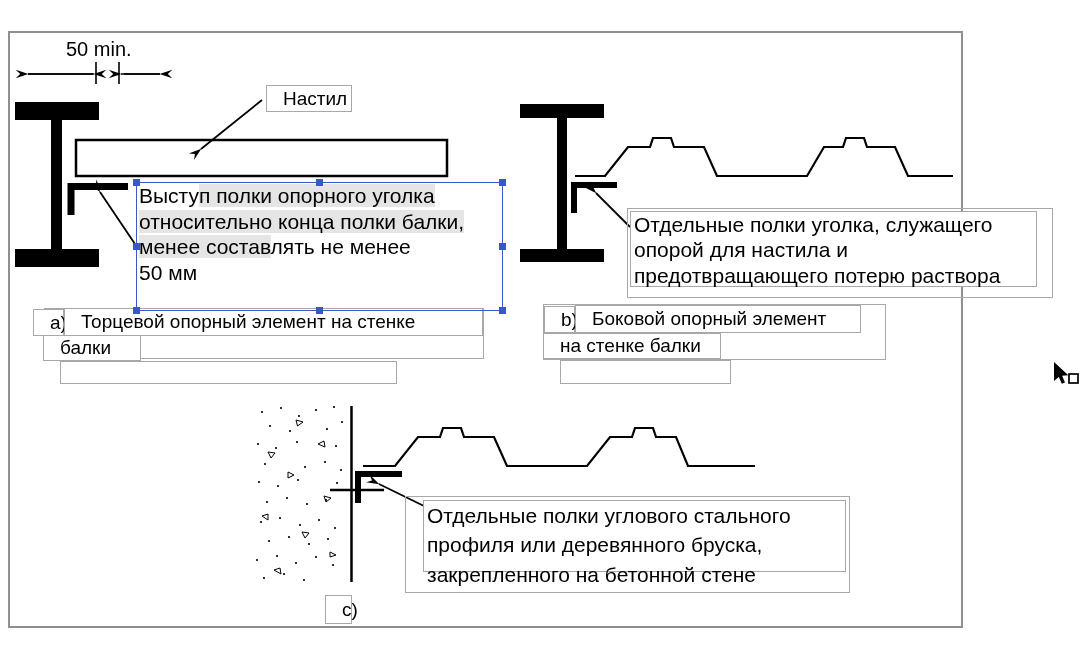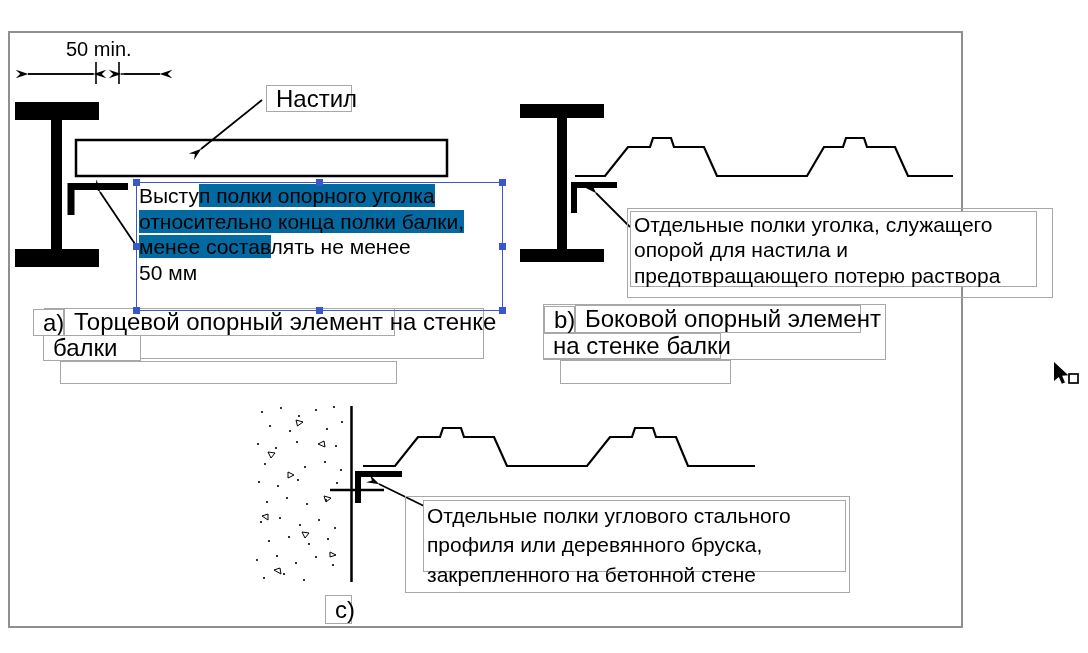--- a/index.html
+++ b/index.html
@@ -4,34 +4,34 @@
 <style>
   html,body{margin:0;padding:0}
   body{
     width:1088px;height:653px;position:relative;background:#ffffff;
     font-family:"Liberation Sans","DejaVu Sans",sans-serif;color:#000;overflow:hidden;
   }
   .stage{position:absolute;left:0;top:4px;width:1088px;height:653px}
   svg.art{position:absolute;left:0;top:0;z-index:1}
   .gbox{position:absolute;border:1px solid #a8a8a8;box-sizing:border-box;z-index:10}
   .wbox{background:#ffffff}
-  .txt{font-size:24px;line-height:26px;white-space:nowrap;padding-left:9px}
+  .txt{font-size:19px;line-height:26px;white-space:nowrap;padding-left:16px}
   .lbl{position:absolute;z-index:10;white-space:nowrap}
   .dim-label{left:66px;top:34px;font-size:20px;z-index:10}
   
   .ann-line{font-size:21px;line-height:25.3px;white-space:nowrap;padding-left:3px}
   .ann-line-c{font-size:21px;line-height:29.3px;white-space:nowrap;padding-left:3px}
   
   .selwrap{
     position:absolute;left:136px;top:178px;width:367px;height:129px;
     border:1px solid #3a57c8;box-sizing:border-box;z-index:30;
   }
   .tline{height:25.7px;line-height:25.7px;font-size:21px;white-space:nowrap;padding-left:2px}
   .seg{background:transparent}
-  .seg.hl{background:#0369a1}
+  .seg.hl{background:#e5e5e5}
   .handle{position:absolute;width:7px;height:7px;background:#3a57c8;z-index:45}
   .cursor{position:absolute;left:1048px;top:353px;z-index:60}
 </style>
 </head>
 <body>
 
 <div class="stage">
 
   <svg class="art" width="1088" height="653" viewBox="0 0 1088 653">
     <defs>
@@ -154,21 +154,21 @@
   <div class="gbox wbox" style="left:423px;top:496px;width:423px;height:72px">
     <div class="ann-line-c">Отдельные полки углового стального</div>
     <div class="ann-line-c">профиля или деревянного бруска,</div>
     <div class="ann-line-c">закрепленного на бетонной стене</div>
   </div>
 
   <div class="gbox" style="left:44px;top:304px;width:440px;height:51px"></div>
   <div class="gbox wbox txt" style="left:33px;top:305px;width:31px;height:27px">
     <span>a)</span>
   </div>
-  <div class="gbox wbox txt" style="left:64px;top:304px;width:331px;height:28px">
+  <div class="gbox wbox txt" style="left:64px;top:304px;width:419px;height:28px">
     <span>Торцевой опорный элемент на стенке</span>
   </div>
   <div class="gbox wbox txt" style="left:43px;top:331px;width:98px;height:26px;line-height:24px">
     <span>балки</span>
   </div>
   <div class="gbox" style="left:60px;top:357px;width:337px;height:23px"></div>
 
   <div class="gbox" style="left:543px;top:300px;width:343px;height:56px"></div>
   <div class="gbox wbox txt" style="left:544px;top:302px;width:31px;height:27px">
     <span>b)</span>

